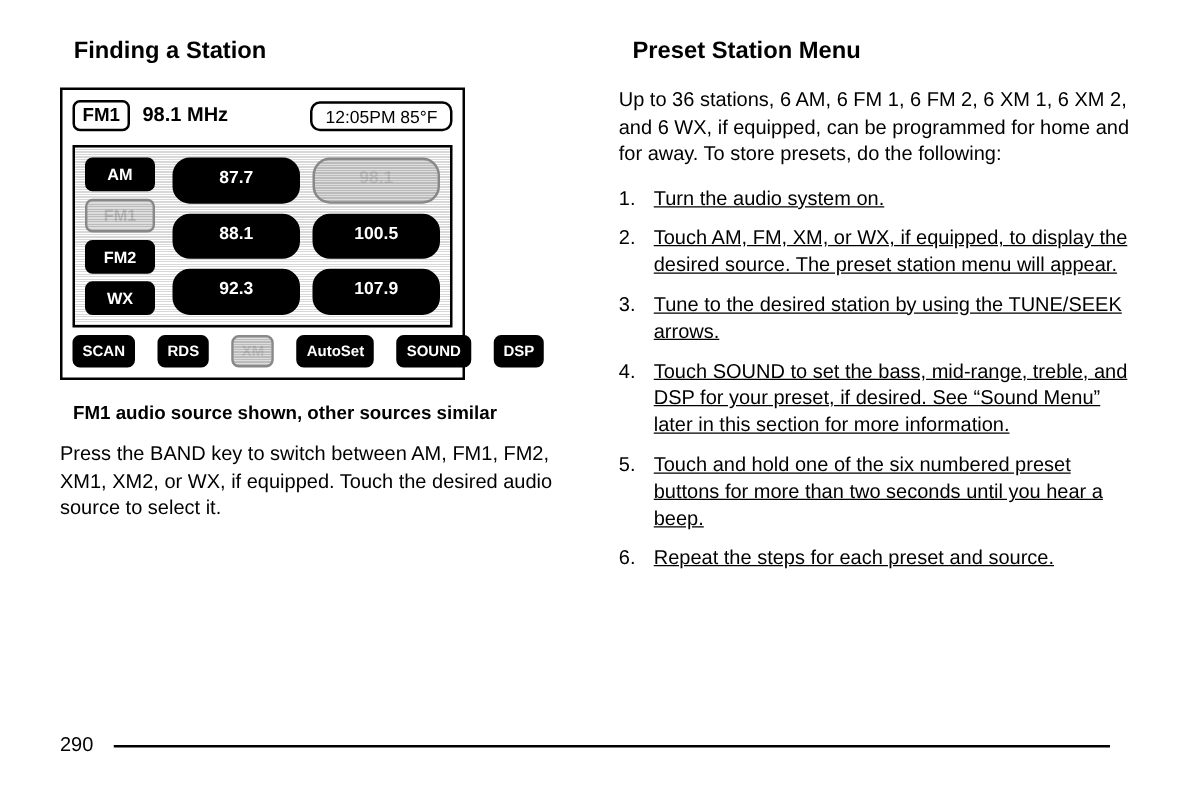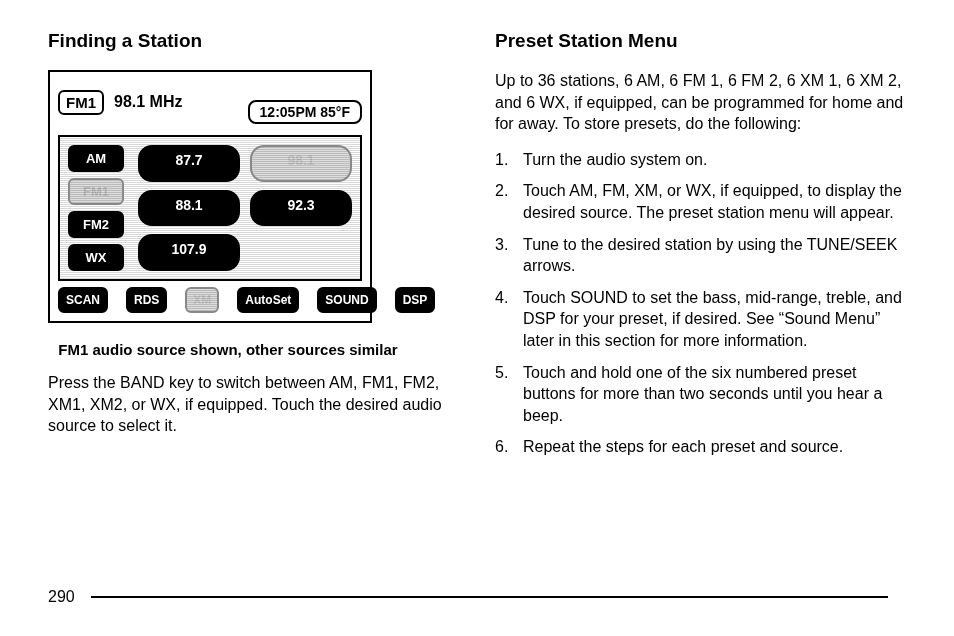--- a/index.html
+++ b/index.html
@@ -1,46 +1,46 @@
 <!DOCTYPE html>
 <html><head>
 <meta charset="utf-8">
 <style>
   * { box-sizing: border-box; margin: 0; padding: 0; }
   body { width: 954px; height: 636px; background: #fff; font-family: Arial, Helvetica, sans-serif; color: #000; position: relative; }
   .page { display: flex; padding: 30px 48px 0 48px; gap: 36px; }
   .col { flex: 1; }
-  .heading { font-size: 19px; font-weight: bold; margin-bottom: 18px; }
+  .heading { font-size: 19px; font-weight: bold; margin-bottom: 18px; margin-left: 11px; }
 
   
   .radio-wrap { border: 2px solid #000; width: 324px; margin-bottom: 18px; }
   .radio-inner { padding: 8px; }
 
   .top-row { display: flex; align-items: center; gap: 6px; margin-bottom: 6px; }
   .band-chip { border: 2px solid #000; border-radius: 6px; padding: 2px 6px; font-weight: bold; font-size: 15px; background: #fff; }
   .freq { font-weight: bold; font-size: 16px; flex: 1; padding-left: 4px; }
-  .clock { border: 2px solid #000; border-radius: 8px; padding: 2px 10px; font-weight: bold; font-size: 14px; margin-top: 20px; }
+  .clock { border: 2px solid #000; border-radius: 8px; padding: 2px 10px; font-weight: normal; font-size: 14px; }
 
   .mid-area { border: 2px solid #000; display: flex; background: repeating-linear-gradient(0deg,#d8d8d8 0,#d8d8d8 1px,#fff 1px,#fff 2px),repeating-linear-gradient(90deg,#d8d8d8 0,#d8d8d8 1px,#fff 1px,#fff 2px); padding: 8px; margin-bottom: 6px; margin-top: 11px; }
   .src-col { display: flex; flex-direction: column; gap: 6px; width: 56px; }
   .src-btn { border: 2px solid #000; border-radius: 6px; text-align: center; font-size: 13px; font-weight: bold; padding: 4px 0; background: #000; color: #fff; }
   .src-btn.sel { background: repeating-linear-gradient(0deg,#bbb 0,#bbb 1px,#ddd 1px,#ddd 2px); color: rgba(0,0,0,.15); border-color:#888; }
   .preset-grid { flex: 1; display: grid; grid-template-columns: 1fr 1fr; grid-template-rows: 1fr 1fr 1fr; gap: 8px 10px; padding-left: 14px; align-content: center; }
   .preset { border: 2px solid #000; border-radius: 14px; text-align: center; font-size: 14px; font-weight: bold; padding: 5px 16px; background: #000; color: #fff; }
   .preset.sel { background: repeating-linear-gradient(0deg,#bbb 0,#bbb 1px,#ddd 1px,#ddd 2px); color: rgba(0,0,0,.1); border-color:#888; }
 
   .btn-row { display: flex; gap: 18px; }
   .fn-btn { border: 2px solid #000; border-radius: 6px; text-align: center; font-size: 12px; font-weight: bold; padding: 4px 6px; background: #000; color: #fff; flex: 1 1 auto; }
   .fn-btn.sel { background: repeating-linear-gradient(0deg,#bbb 0,#bbb 1px,#ddd 1px,#ddd 2px); color: rgba(0,0,0,.1); border-color:#888; }
 
   .caption { font-size: 15px; font-weight: bold; margin-bottom: 14px; width: 360px; text-align: center; }
   .para { font-size: 16px; line-height: 1.35; margin-bottom: 14px; }
 
   .ol { list-style: none; counter-reset: item; }
-  .ol li { counter-increment: item; position: relative; padding-left: 28px; font-size: 16px; line-height: 1.35; margin-bottom: 10px; }
+  .ol li { counter-increment: item; position: relative; padding-left: 28px; font-size: 16px; line-height: 1.35; margin-bottom: 10px; text-decoration: underline; }
   .ol li::before { content: counter(item) "."; position: absolute; left: 0; }
 
   .footer { position: absolute; left: 48px; right: 66px; bottom: 30px; display: flex; align-items: center; }
   .pageno { font-size: 16px; margin-right: 16px; }
   .rule { flex: 1; height: 2px; background: #000; }
 </style>
 </head>
 <body>
 
 <div class="page">
@@ -58,20 +58,21 @@
           <div class="src-col">
             <div class="src-btn">AM</div>
             <div class="src-btn sel">FM1</div>
             <div class="src-btn">FM2</div>
             <div class="src-btn">WX</div>
           </div>
           <div class="preset-grid">
             <div class="preset">87.7</div>
             <div class="preset sel">98.1</div>
             <div class="preset">88.1</div>
+            <div class="preset">100.5</div>
             <div class="preset">92.3</div>
             <div class="preset">107.9</div>
           </div>
         </div>
         <div class="btn-row">
           <div class="fn-btn">SCAN</div>
           <div class="fn-btn">RDS</div>
           <div class="fn-btn sel">XM</div>
           <div class="fn-btn">AutoSet</div>
           <div class="fn-btn">SOUND</div>

